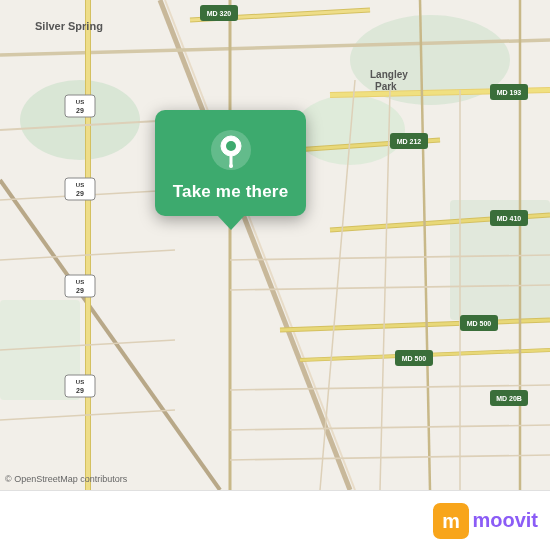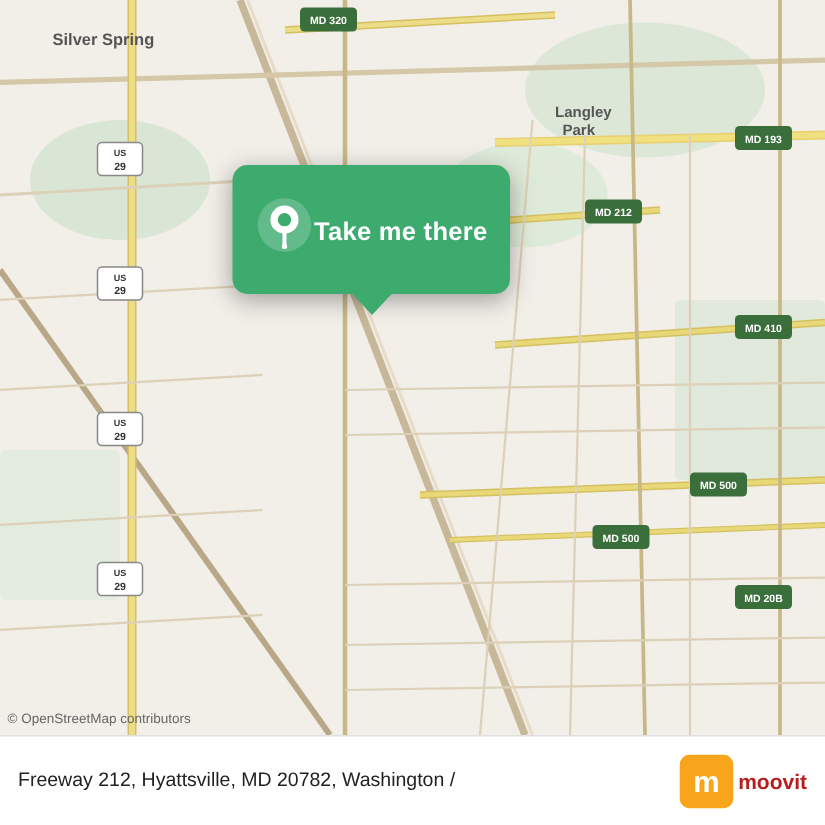--- a/index.html
+++ b/index.html
@@ -34,24 +34,25 @@
       top: 0; left: 0;
       width: 100%;
       height: 100%;
     }
 
     
     .popup-card {
       position: absolute;
       top: 110px;
       left: 155px;
-      width: 185px;
+      width: 151px;
       background: #3daa6e;
       border-radius: 10px;
       display: flex;
+      flex-direction: column;
       align-items: center;
       padding: 18px 15px 14px 15px;
       box-shadow: 0 4px 16px rgba(0,0,0,0.35);
       z-index: 10;
     }
 
     .popup-card::after {
       content: '';
       position: absolute;
       bottom: -14px;
@@ -107,23 +108,23 @@
       color: #555;
     }
 
     .moovit-logo {
       display: flex;
       align-items: center;
       gap: 3px;
     }
 
     .moovit-text {
-      font-size: 14px;
+      font-size: 20px;
       font-weight: bold;
-      color: #b91c1c;
+      color: #8b5cf6;
     }
 
     .moovit-icon {
       width: 36px;
       height: 36px;
     }
   </style>
 </head>
 <body>
 
@@ -242,21 +243,20 @@
       <circle cx="22" cy="18" r="5" fill="#3daa6e"></circle>
       <path d="M22 28 L22 38" stroke="white" stroke-width="3" stroke-linecap="round"></path>
       <circle cx="22" cy="38" r="2" fill="white"></circle>
     </svg>
     <button class="take-me-btn">Take me there</button>
   </div>
 </div>
 
 <div id="footer">
   <div class="footer-text">
-    <div class="footer-address">Freeway 212, Hyattsville, MD 20782, Washington /</div>
   </div>
   <div class="moovit-logo">
 
     <svg class="moovit-icon" viewBox="0 0 40 40" xmlns="http://www.w3.org/2000/svg">
       <rect width="40" height="40" rx="8" fill="#f8a51b"></rect>
       <text x="20" y="28" text-anchor="middle" fill="white" font-size="22" font-weight="bold">m</text>
     </svg>
     <span class="moovit-text">moovit</span>
   </div>
 </div>

